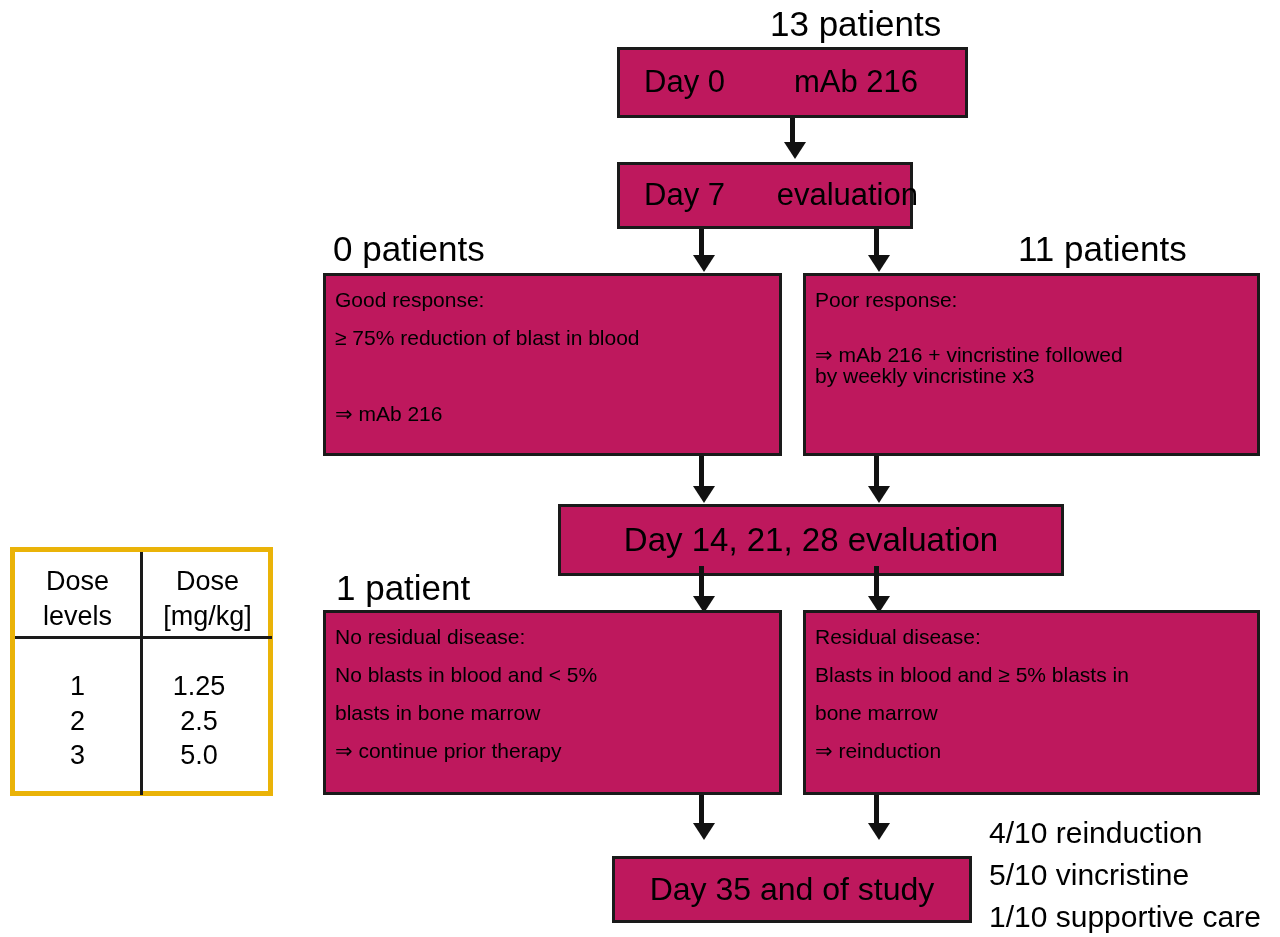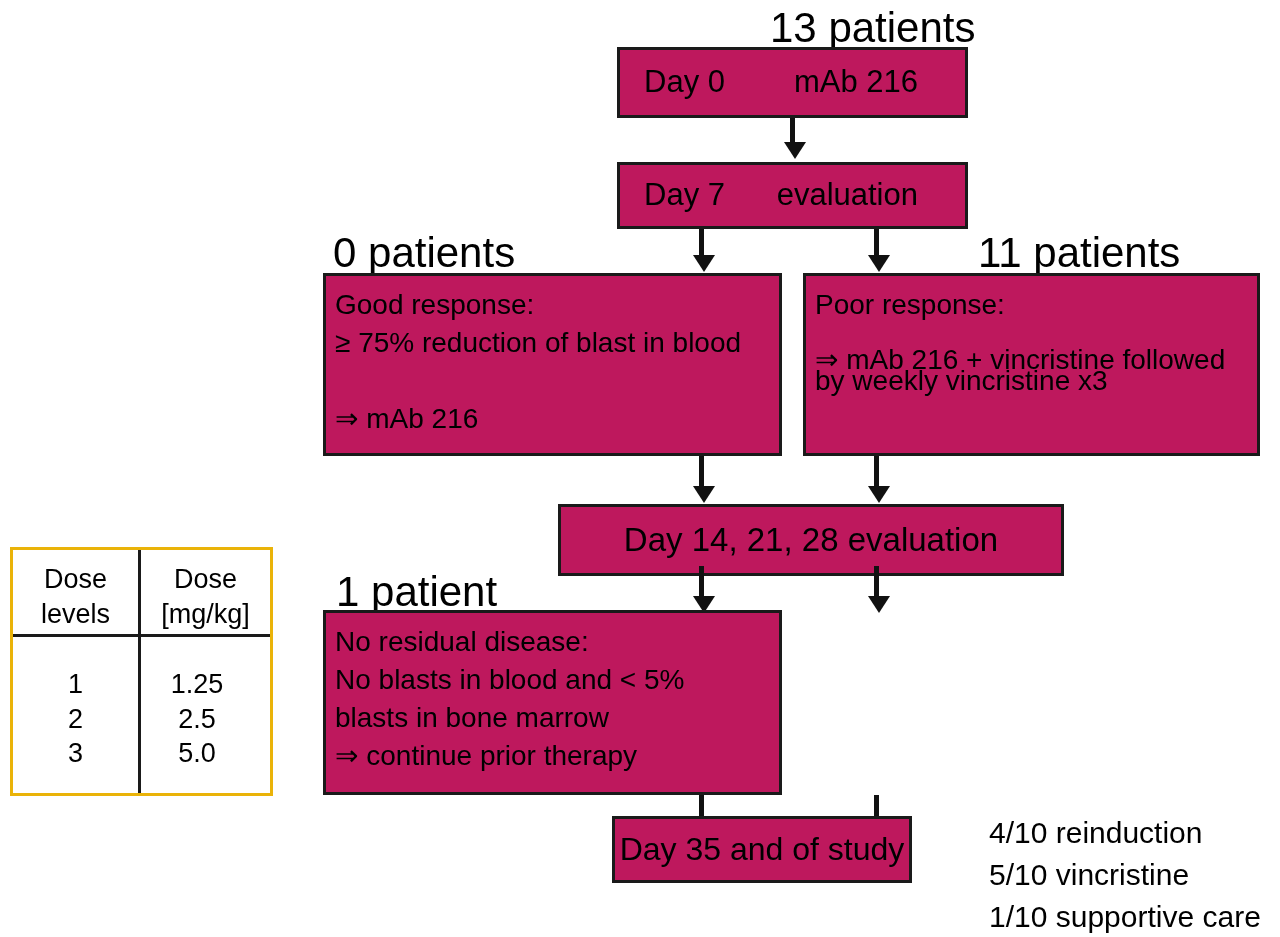--- a/index.html
+++ b/index.html
@@ -30,47 +30,47 @@
     justify-content: center;
   }
   .box-text {
     white-space: pre;
     line-height: 1.30;
     font-size: 31px;
   }
   .boxline {
     position: absolute;
     white-space: pre;
-    font-size: 28px;
+    font-size: 21px;
     line-height: 1.33;
   }
   .caption {
     position: absolute;
     white-space: pre;
-    font-size: 42px;
+    font-size: 35px;
     line-height: 1.1;
   }
   .vline {
     position: absolute;
     background: #111111;
     width: 5px;
   }
   .arrowhead {
     position: absolute;
     width: 0;
     height: 0;
     border-left: 11px solid transparent;
     border-right: 11px solid transparent;
     border-top: 17px solid #111111;
   }
   
   .dose-table {
     position: absolute;
     box-sizing: border-box;
-    border: 3px solid #eab308;
+    border: 5px solid #eab308;
     background: #ffffff;
   }
   .dose-vdiv {
     position: absolute;
     background: #1a1a1a;
     width: 3px;
   }
   .dose-hdiv {
     position: absolute;
     background: #1a1a1a;
@@ -97,32 +97,32 @@
 
   <div class="caption" style="left:770px; top:5px;">13 patients</div>
 
   <div class="box box-center" style="left:617px; top:47px; width:351px; height:71px;">
     <div class="box-text" style="width:100%; padding-left:24px; box-sizing:border-box;">Day 0        mAb 216</div>
   </div>
 
   <div class="vline" style="left:790px; top:118px; height:28px;"></div>
   <div class="arrowhead" style="left:784px; top:142px;"></div>
 
-  <div class="box box-center" style="left:617px; top:162px; width:351px; height:67px;">
+  <div class="box box-center" style="left:617px; top:162px; width:296px; height:67px;">
     <div class="box-text" style="width:100%; padding-left:24px; box-sizing:border-box;">Day 7      evaluation</div>
   </div>
 
   <div class="vline" style="left:699px; top:229px; height:30px;"></div>
   <div class="arrowhead" style="left:693px; top:255px;"></div>
   <div class="vline" style="left:874px; top:229px; height:30px;"></div>
   <div class="arrowhead" style="left:868px; top:255px;"></div>
 
   <div class="caption" style="left:333px; top:230px;">0 patients</div>
 
-  <div class="caption" style="left:978px; top:230px;">11 patients</div>
+  <div class="caption" style="left:1018px; top:230px;">11 patients</div>
 
   <div class="box" style="left:323px; top:273px; width:459px; height:183px;">
     <div class="boxline" style="left:9px; top:10px;">Good response:</div>
     <div class="boxline" style="left:9px; top:48px;">≥ 75% reduction of blast in blood</div>
     <div class="boxline" style="left:9px; top:124px;">⇒ mAb 216</div>
   </div>
 
   <div class="box" style="left:803px; top:273px; width:457px; height:183px;">
     <div class="boxline" style="left:9px; top:10px;">Poor response:</div>
     <div class="boxline" style="left:9px; top:65px;">⇒ mAb 216 + vincristine followed</div>
@@ -146,27 +146,33 @@
   <div class="caption" style="left:336px; top:569px;">1 patient</div>
 
 
   <div class="box" style="left:323px; top:610px; width:459px; height:185px;">
     <div class="boxline" style="left:9px; top:10px;">No residual disease:</div>
     <div class="boxline" style="left:9px; top:48px;">No blasts in blood and &lt; 5%</div>
     <div class="boxline" style="left:9px; top:86px;">blasts in bone marrow</div>
     <div class="boxline" style="left:9px; top:124px;">⇒ continue prior therapy</div>
   </div>
 
+  <div class="box" style="left:803px; top:610px; width:457px; height:185px;">
+    <div class="boxline" style="left:9px; top:10px;">Residual disease:</div>
+    <div class="boxline" style="left:9px; top:48px;">Blasts in blood and ≥ 5% blasts in</div>
+    <div class="boxline" style="left:9px; top:86px;">bone marrow</div>
+    <div class="boxline" style="left:9px; top:124px;">⇒ reinduction</div>
+  </div>
 
   <div class="vline" style="left:699px; top:795px; height:32px;"></div>
   <div class="arrowhead" style="left:693px; top:823px;"></div>
   <div class="vline" style="left:874px; top:795px; height:32px;"></div>
   <div class="arrowhead" style="left:868px; top:823px;"></div>
 
-  <div class="box box-center" style="left:612px; top:816px; width:300px; height:67px;">
+  <div class="box box-center" style="left:612px; top:856px; width:360px; height:67px;">
     <div class="box-text" style="font-size:32px;">Day 35 and of study</div>
   </div>
 
   <div class="notes" style="left:989px; top:812px;">4/10 reinduction</div>
   <div class="notes" style="left:989px; top:854px;">5/10 vincristine</div>
   <div class="notes" style="left:989px; top:896px;">1/10 supportive care</div>
 
   <div class="dose-table" style="left:10px; top:547px; width:263px; height:249px;">
     <div class="dose-vdiv" style="left:125px; top:0px; height:243px;"></div>
     <div class="dose-hdiv" style="left:0px; top:84px; width:257px;"></div>

